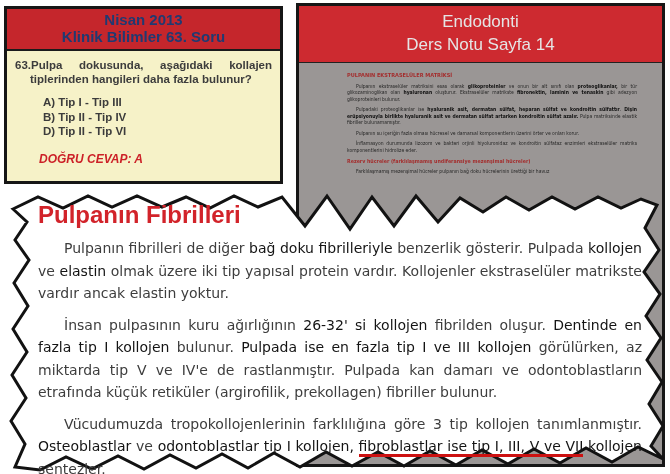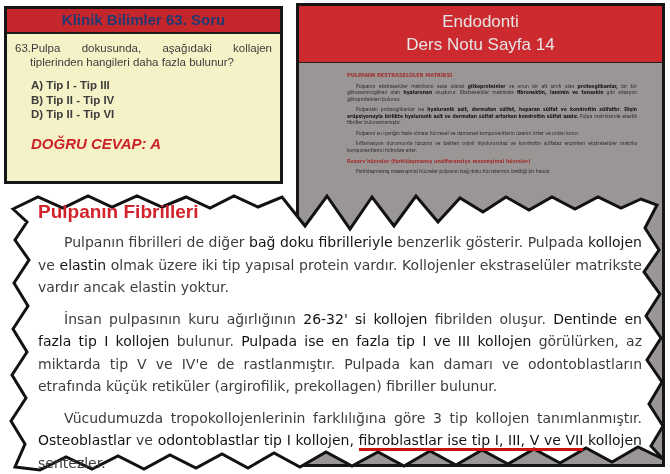--- a/index.html
+++ b/index.html
@@ -5,57 +5,58 @@
   * { margin:0; padding:0; box-sizing:border-box; }
   body { background:#ffffff; font-family:"Liberation Sans", sans-serif; }
   .stage { position:relative; width:670px; height:474px; background:#ffffff; overflow:hidden; }
 
   
   .q-card { position:absolute; left:4px; top:6px; width:279px; height:178px;
             border:3px solid #161616; background:#f6f2c8; z-index:1; }
   .q-head { background:#c5262c; border-bottom:2px solid #1b1b1b; text-align:center;
             padding:2px 0 4px 0; color:#203a72; font-weight:bold; font-size:15px; line-height:17px; }
   .q-body { padding:7px 8px 0 8px; color:#3c3c3c; }
-  .q-text { font-size:11.5px; font-weight:normal; line-height:14px; text-align:justify;
+  .q-text { font-size:11.5px; font-weight:bold; line-height:14px; text-align:justify;
             padding-left:15px; text-indent:-15px; }
-  .q-options { list-style:none; margin:9px 0 0 16px; }
+  .q-options { list-style:none; margin:9px 0 0 28px; }
   .q-options li { font-size:11.5px; font-weight:bold; line-height:14.5px; }
-  .q-answer { margin:13px 0 0 16px; color:#cc2128; font-size:15px; font-weight:bold; font-style:italic; }
+  .q-answer { margin:13px 0 0 24px; color:#cc2128; font-size:12px; font-weight:bold; font-style:italic; }
 
   
   .n-card { position:absolute; left:296px; top:3px; width:369px; height:464px;
             border:3px solid #161616; background:#9a9695; z-index:1; }
   .n-head { background:#cd2a30; border-bottom:1px solid #222; text-align:center;
             padding:4px 0 6px 0; color:#e5e5e5; font-weight:normal; font-size:17px; line-height:23px; }
   .n-body { overflow:hidden; height:406px; }
   .n-scale { width:726px; transform:scale(0.5); transform-origin:0 0;
              padding:18px 50px 0 96px; font-family:"DejaVu Sans", sans-serif;
              font-size:9px; line-height:13px; color:#262626; text-align:justify; }
   .n-scale h3 { color:#a42d2d; font-size:10px; line-height:12px; margin:0 0 10px 0; text-align:left; }
   .n-scale h4 { color:#a42d2d; font-size:9.5px; line-height:12px; margin:10px 0 8px 0; text-align:left; }
   .n-scale p { margin:0 0 8px 0; text-indent:18px; }
   .n-scale .b { font-weight:bold; color:#101010; }
 
   
   .paper-svg { position:absolute; left:0; top:0; z-index:5; }
   .paper-text { position:absolute; left:38px; top:201px; width:604px; z-index:6; }
-  .paper-text h2 { color:#d2232a; font-size:19px; font-weight:bold; margin:0 0 8px 0;
+  .paper-text h2 { color:#d2232a; font-size:24px; font-weight:bold; margin:0 0 8px 0;
                    font-family:"Liberation Sans", sans-serif; }
   .paper-text p { font-family:"DejaVu Sans", sans-serif; font-size:14px; line-height:22.5px;
                   color:#3d3d3d; text-align:justify; text-indent:26px; margin:0 0 9px 0; }
   .paper-text .b { font-weight:normal; color:#141414; }
   .paper-text .u { border-bottom:3px solid #cc1111; }
 </style>
 </head>
 <body>
 
 <div class="stage">
 
   <section class="q-card">
     <header class="q-head">
+      <div>Nisan 2013</div>
       <div>Klinik Bilimler 63. Soru</div>
     </header>
     <div class="q-body">
       <p class="q-text">63.Pulpa dokusunda, aşağıdaki kollajen tiplerinden hangileri daha fazla bulunur?</p>
       <ul class="q-options">
         <li>A) Tip I - Tip III</li>
         <li>B) Tip II - Tip IV</li>
         <li>D) Tip II - Tip VI</li>
       </ul>
       <p class="q-answer">DOĞRU CEVAP: A</p>

